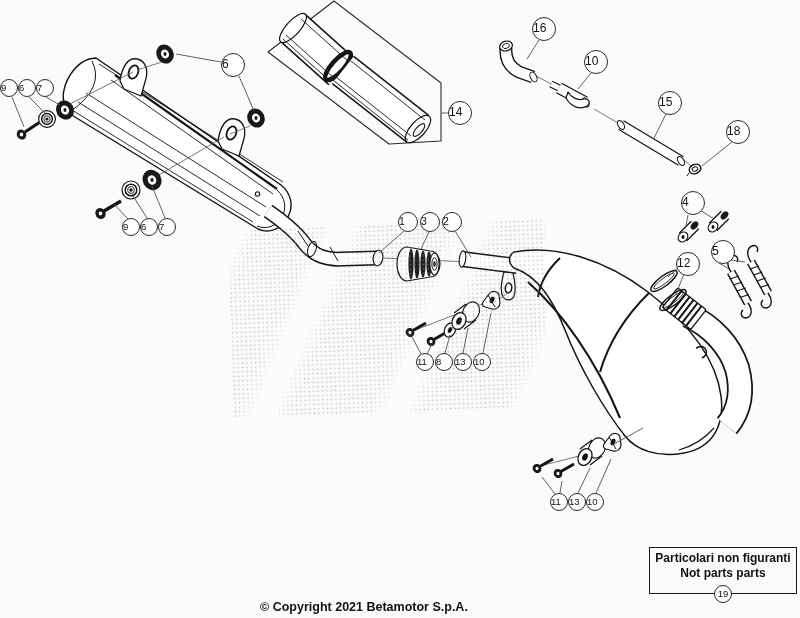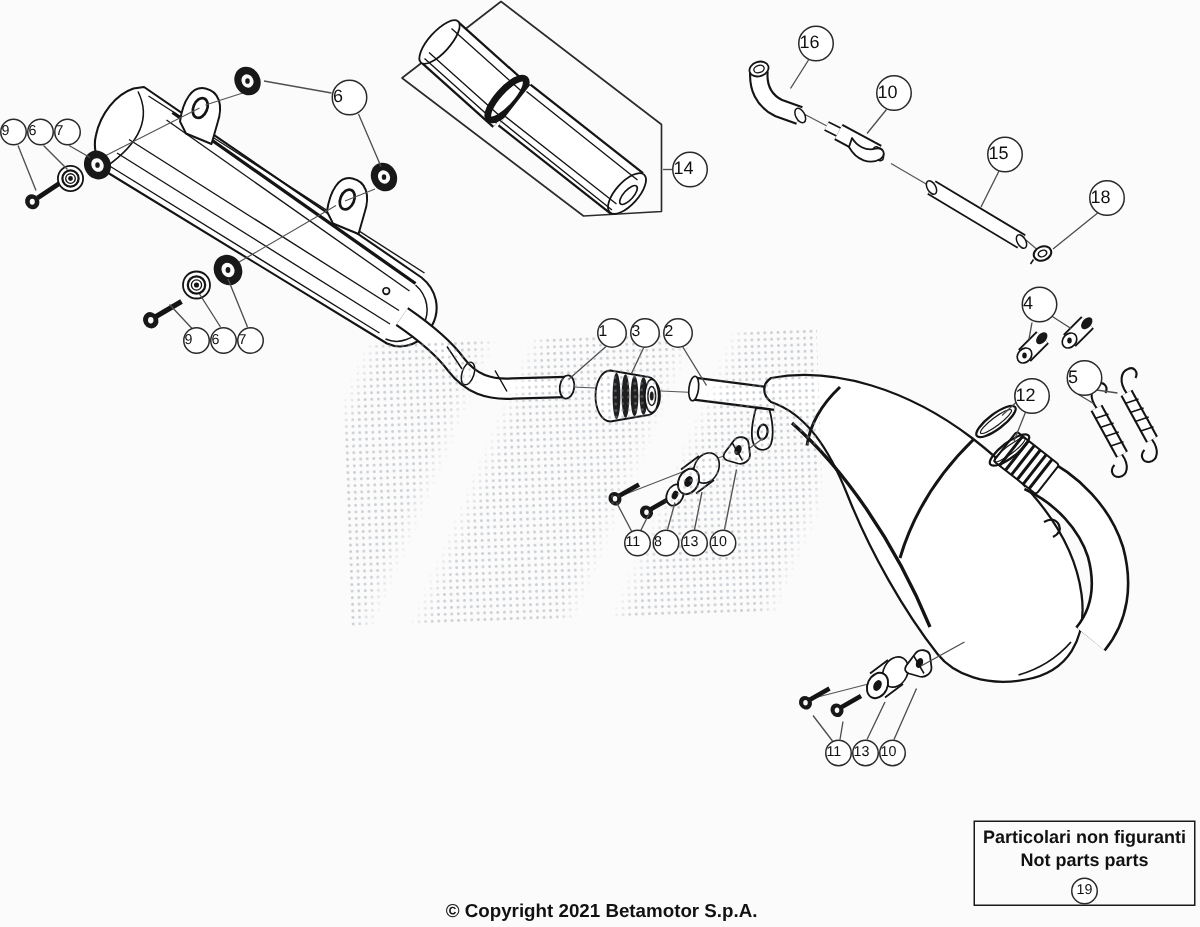--- a/index.html
+++ b/index.html
@@ -13,25 +13,25 @@
     background-size:4.4px 4.4px;
     -webkit-mask-image:linear-gradient(115deg,transparent 0 4%,#000 8% 22%,transparent 26% 31%,#000 35% 55%,transparent 59% 64%,#000 68% 88%,transparent 92%);
     mask-image:linear-gradient(115deg,transparent 0 4%,#000 8% 22%,transparent 26% 31%,#000 35% 55%,transparent 59% 64%,#000 68% 88%,transparent 92%);}
   
   .co{position:absolute;box-sizing:border-box;background:#fff;border:1.2px solid #2a2a2a;
       border-radius:50%;color:#111;}
   .co.sm{width:18px;height:18px;font-size:9.5px;line-height:15px;}
   .co.md{width:20px;height:20px;font-size:10.5px;line-height:17px;}
   .co.lg{width:24px;height:24px;font-size:12px;line-height:21px;}
   
-  .nsbox{position:absolute;left:649px;top:547px;width:148px;height:57px;box-sizing:border-box;
+  .nsbox{position:absolute;left:649px;top:547px;width:148px;height:47px;box-sizing:border-box;
          border:1.3px solid #1a1a1a;background:#fbfbfb;text-align:center;padding-top:3px;}
   .nsbox .l{font-size:12px;font-weight:600;line-height:15px;color:#111;white-space:nowrap;}
   .nsbox .co{position:relative;display:inline-block;margin-top:4px;}
-  .copyright{position:absolute;left:260px;top:600px;width:245px;text-align:right;
+  .copyright{position:absolute;left:260px;top:600px;width:245px;text-align:left;
              font-size:12.5px;font-weight:700;color:#111;white-space:nowrap;}
 </style>
 </head>
 <body>
 
 <div class="stage">
 
 <svg width="800" height="618" viewBox="0 0 800 618">
 <g stroke="#141414" fill="none" stroke-linecap="butt" stroke-linejoin="round" stroke-width="1.2">
 

